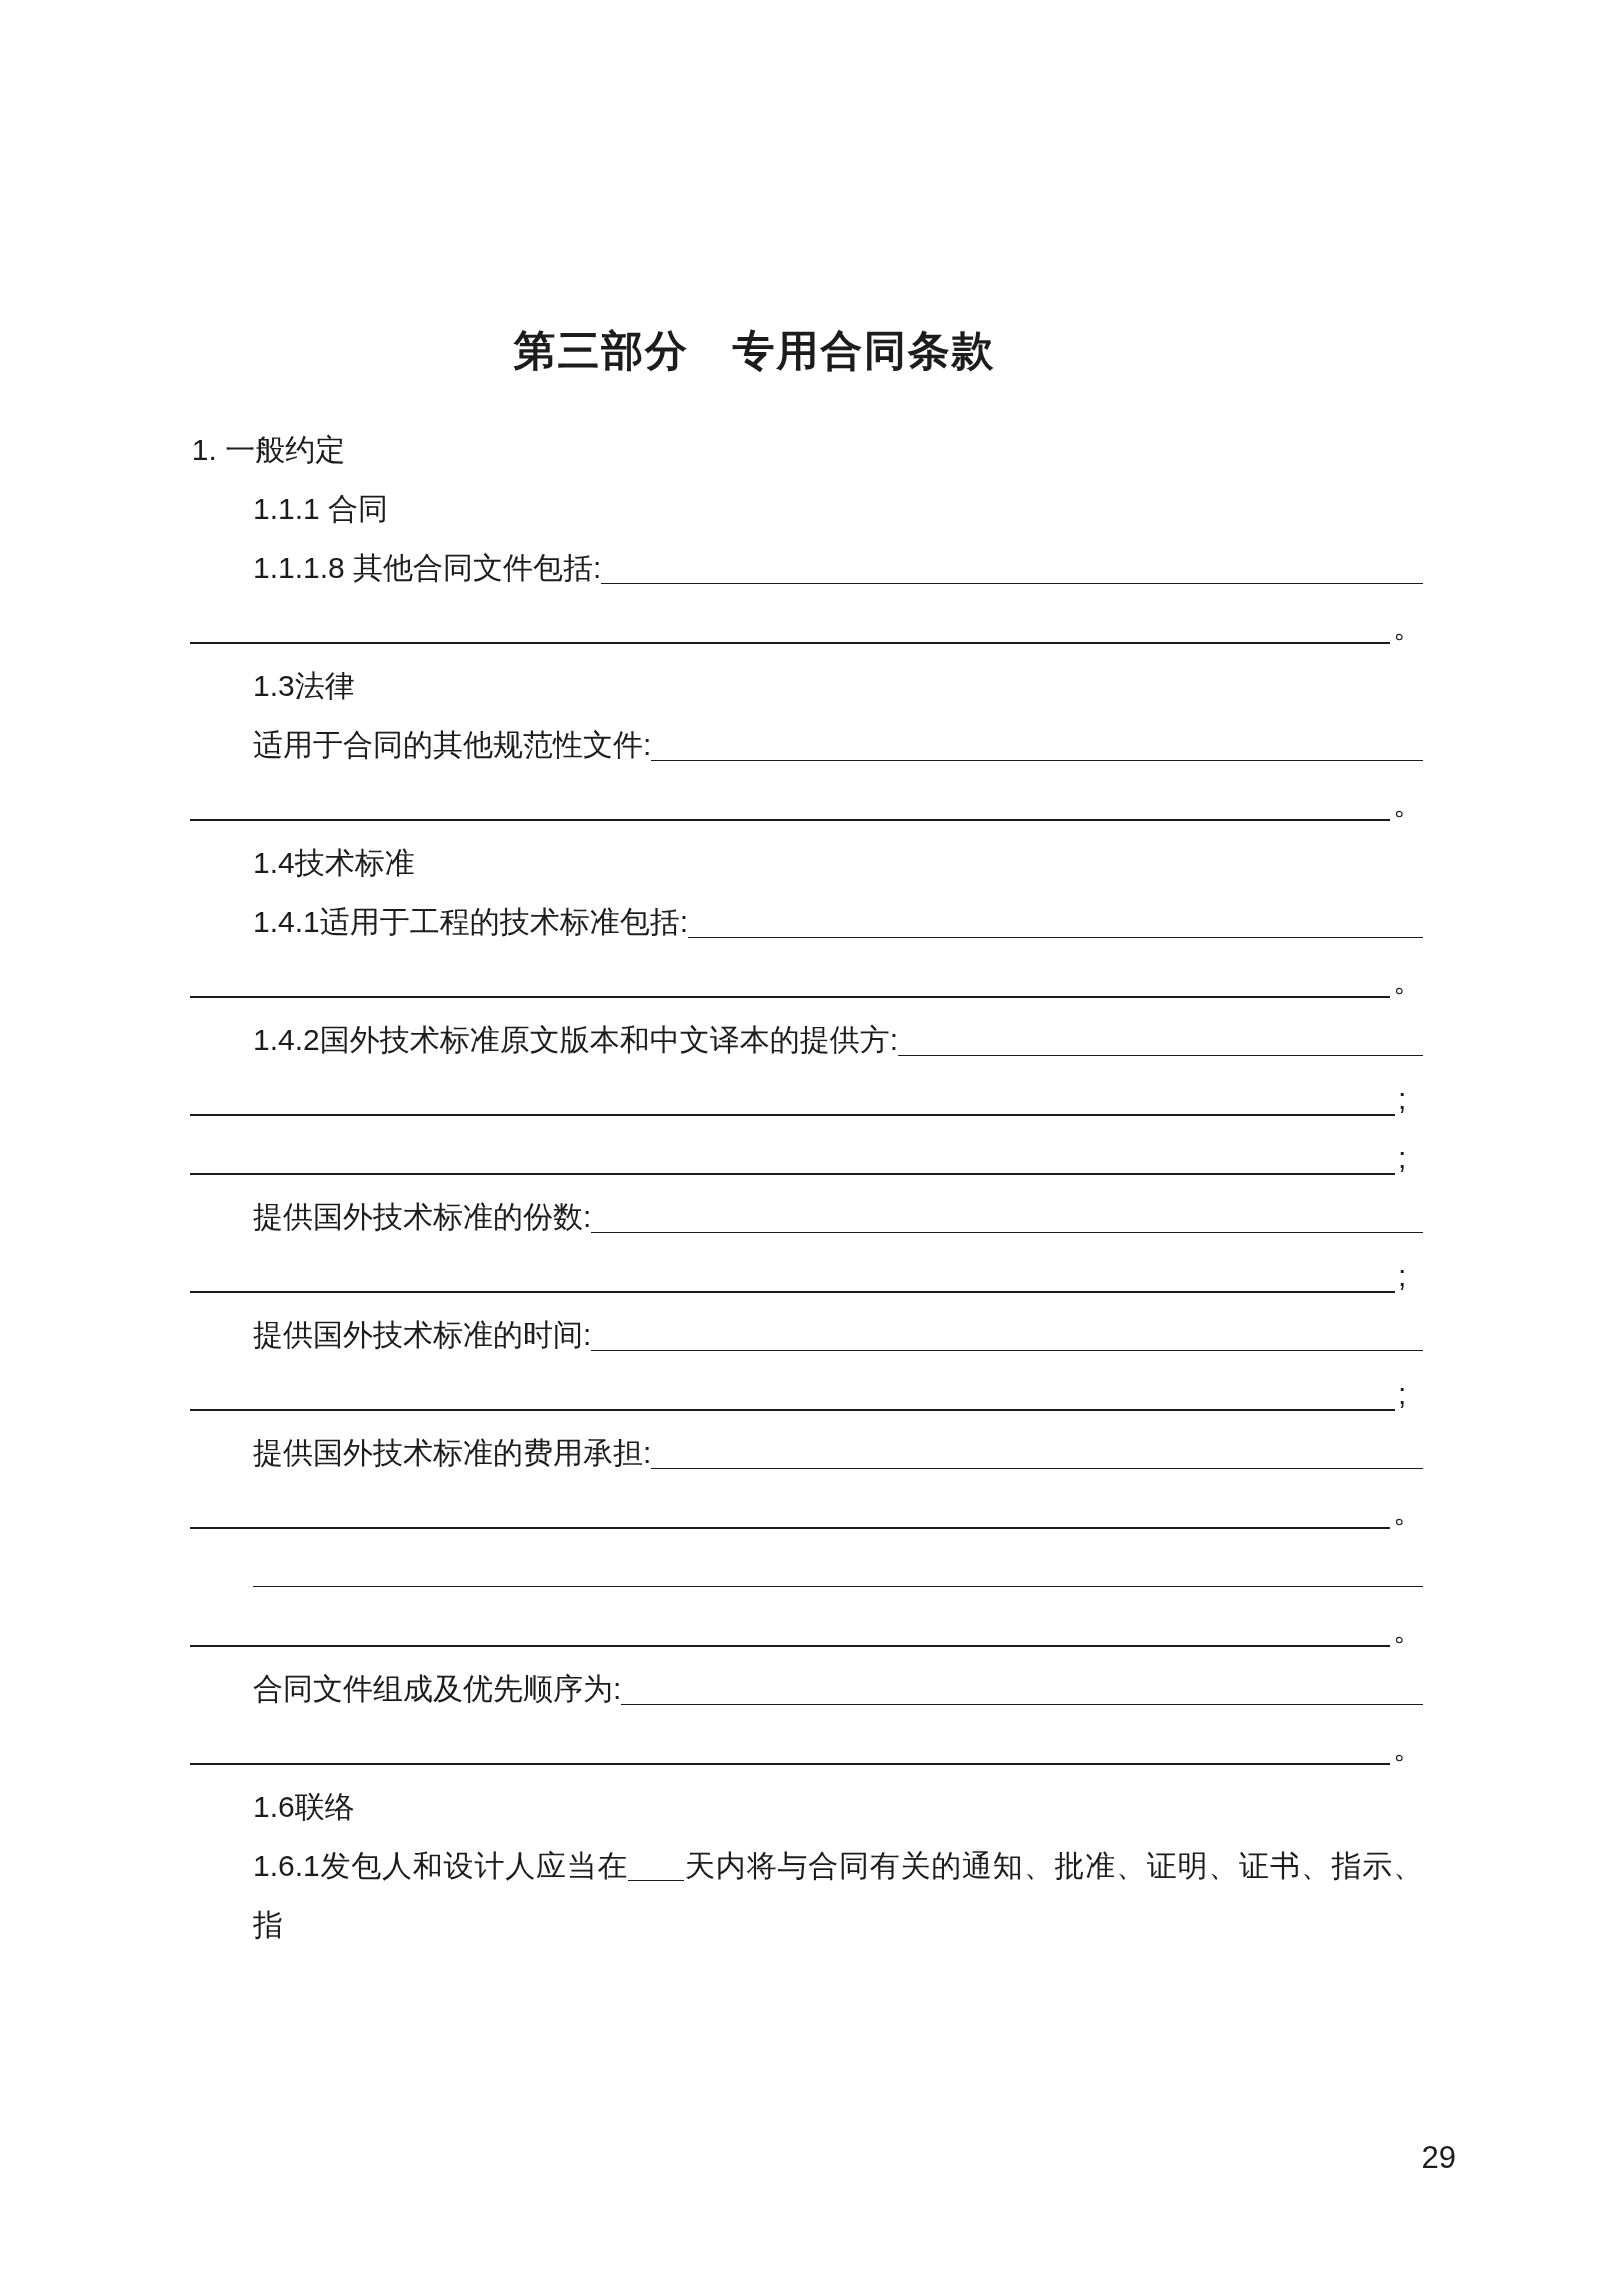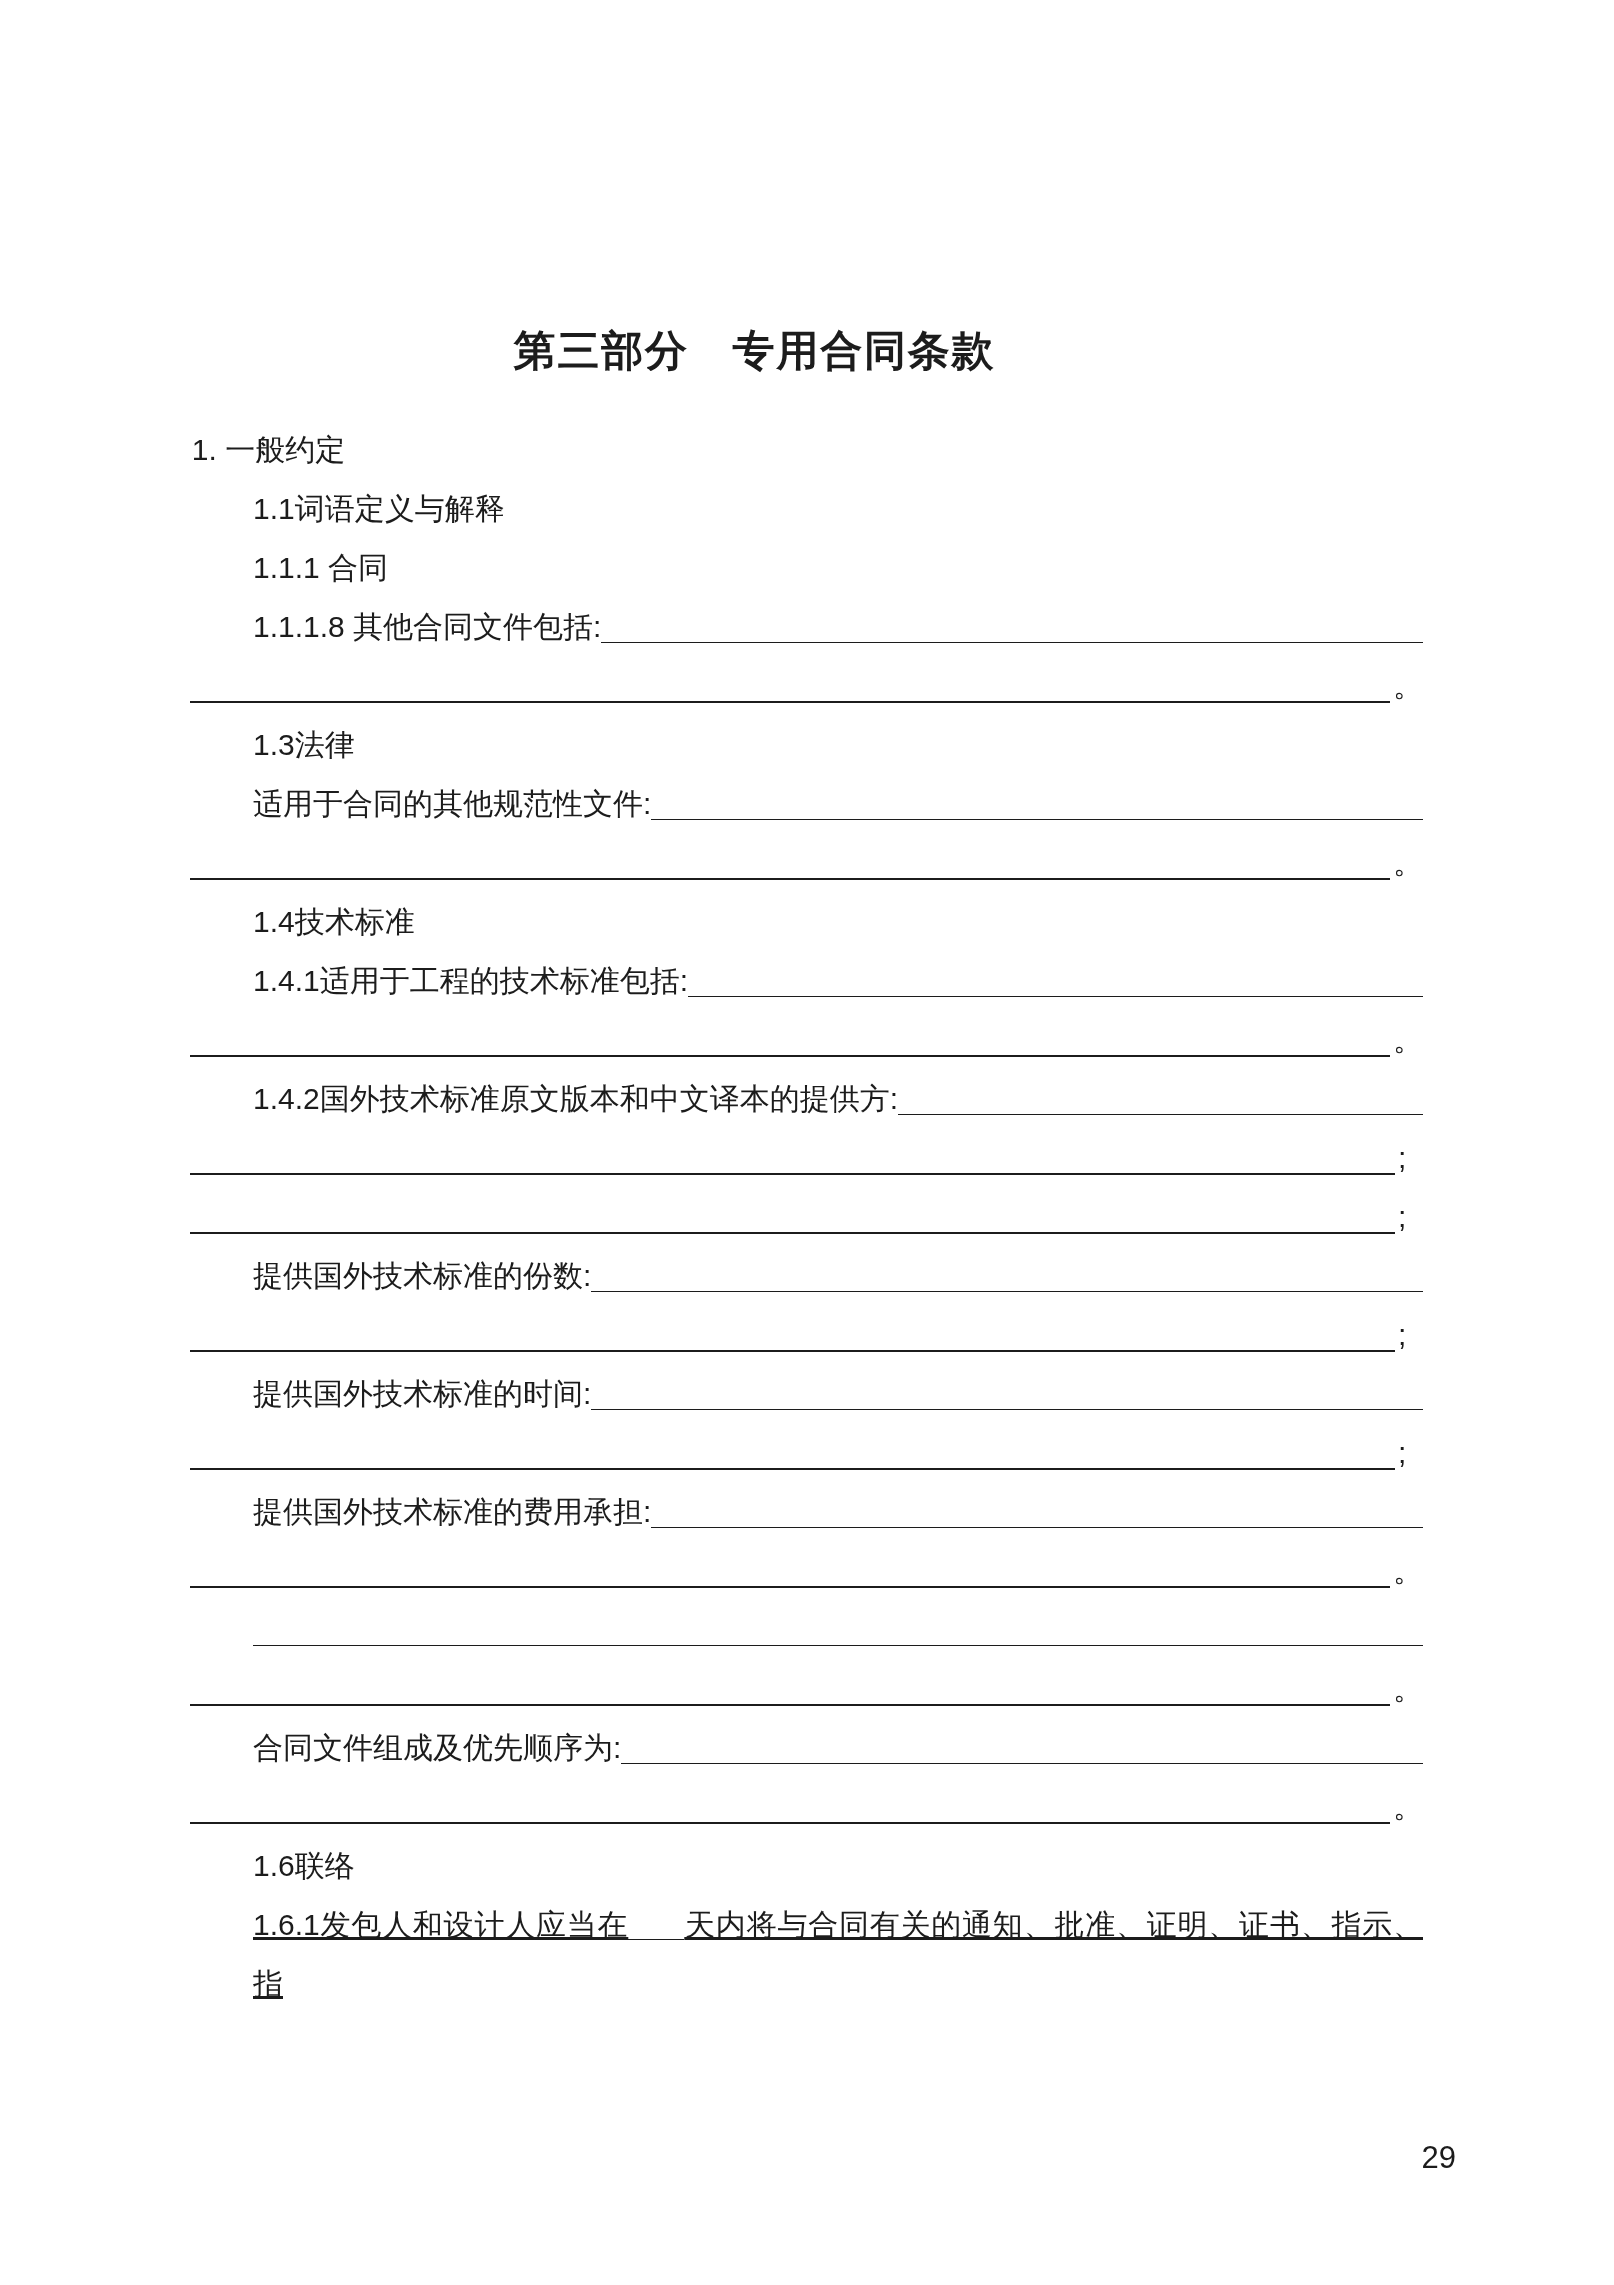--- a/index.html
+++ b/index.html
@@ -47,21 +47,20 @@
   .punct{
     flex:0 0 auto;
     padding-left:2.7px;
     min-width:25px;
   }
   .row.jrow{
     display:block;
     text-align:justify;
     text-align-last:justify;
     white-space:normal;
-    text-decoration:underline;
   }
   .inline-blank{
     display:inline-block;
     width:56px;
     height:16.3px;
     border-bottom:1.8px solid #1c1c1c;
     vertical-align:-5.4px;
   }
   .pageno{
     position:absolute;
@@ -76,23 +75,20 @@
 </head>
 <body>
 
 <div class="page">
 
   <div class="title">第三部分　专用合同条款</div>
 
   <div class="content">
       <div class="row indent0">
         <span class="txt">1. 一般约定</span>
-      </div>
-      <div class="row indent1">
-        <span class="txt">1.1词语定义与解释</span>
       </div>
       <div class="row indent1">
         <span class="txt">1.1.1 合同</span>
       </div>
       <div class="row indent1">
         <span class="txt">1.1.1.8 其他合同文件包括:</span>
         <span class="fill"></span>
       </div>
       <div class="row cont">
         <span class="fill"></span>

